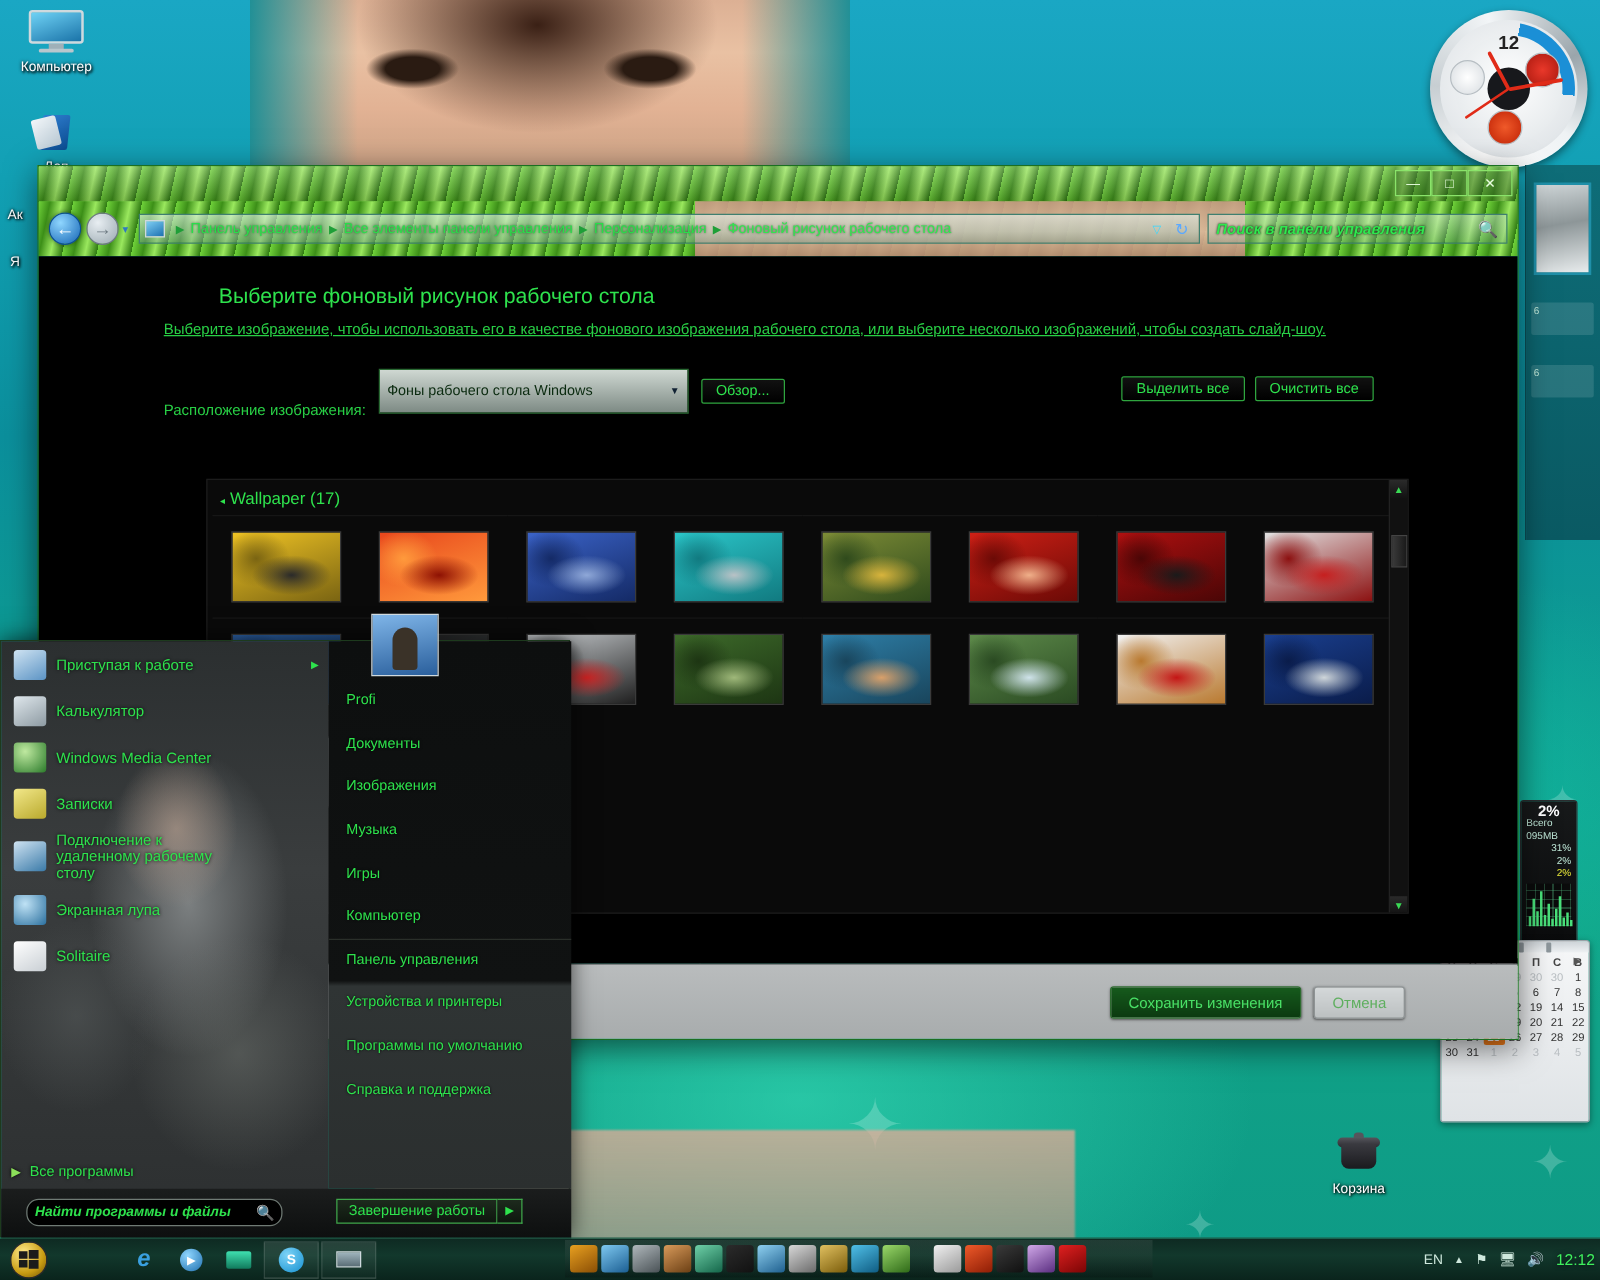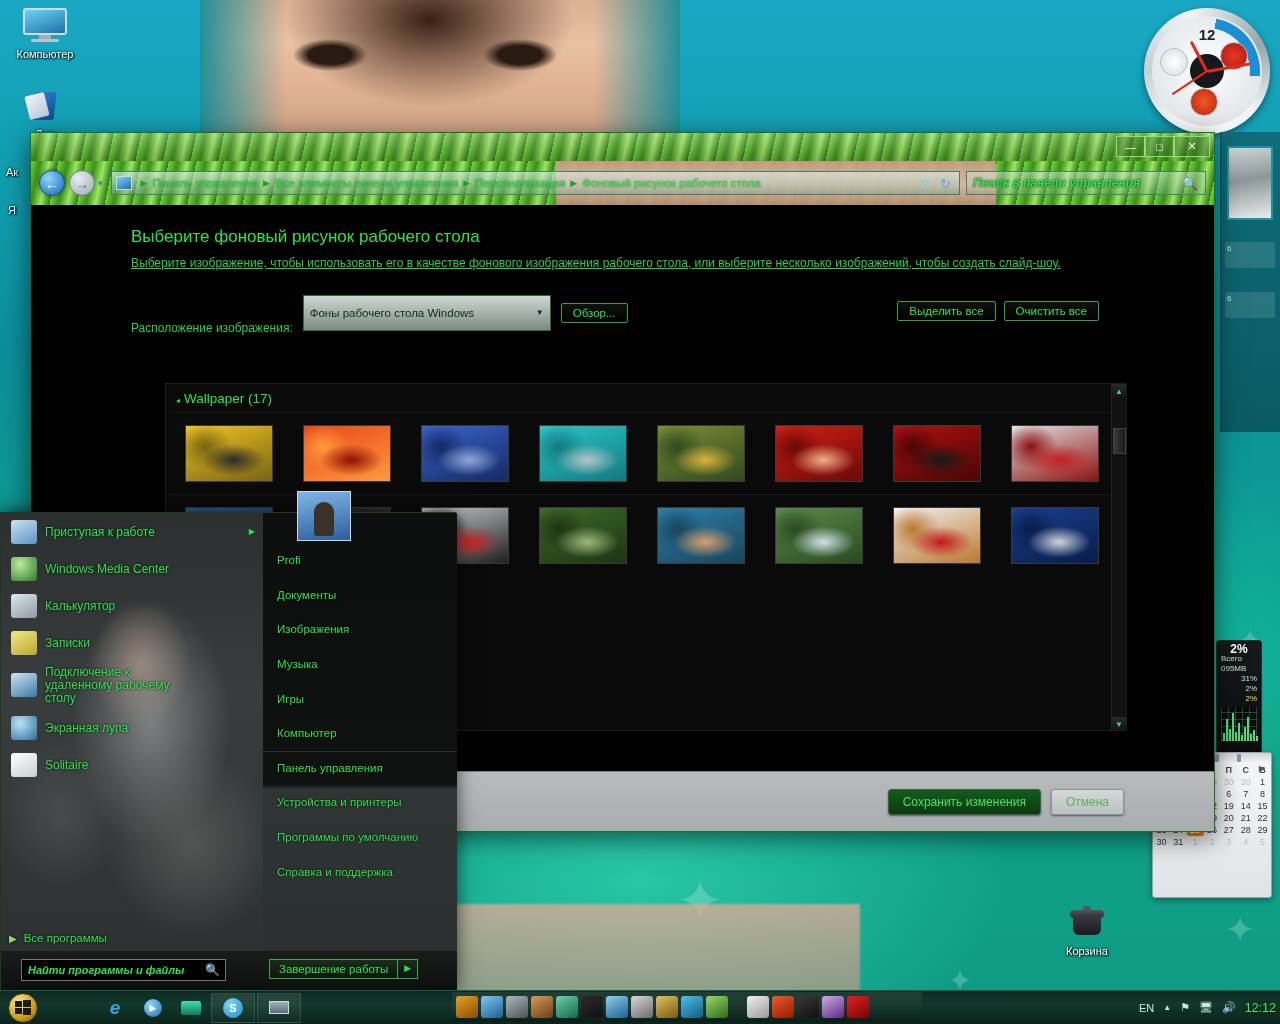--- a/index.html
+++ b/index.html
@@ -164,21 +164,21 @@
   #addr .refresh{position:absolute;right:8px;color:#5aa8ff;font-size:13px;}
   #search{width:240px;height:24px;margin-left:6px;border:1px solid #3f7f6f;
     background:linear-gradient(180deg,rgba(225,240,235,.45),rgba(120,160,150,.30));
     display:flex;align-items:center;padding:0 6px;position:relative;}
   #search .ph{color:#2fe84e;font-size:12px;font-style:italic;font-weight:bold;text-shadow:0 0 2px #000;}
   #search .mag{position:absolute;right:6px;color:#3f9bff;font-size:13px;}
 
   
   #wbody{height:566px;background:#000;position:relative;overflow:hidden;}
   #wbody .pad{padding:22px 0 0 100px;}
-  #h1{color:#2ee24d;font-size:17px;font-weight:normal;}
+  #h1{color:#2ee24d;font-size:17px;font-weight:normal;margin-left:44px;}
   #h2{color:#28cf45;font-size:12px;margin-top:9px;text-decoration:underline;}
   #locrow{display:flex;align-items:center;margin-top:20px;gap:10px;}
   #locrow .lbl{color:#28cf45;font-size:12px;margin-top:31px;}
   #combo{width:248px;height:36px;border:1px solid #2a6a33;background:linear-gradient(180deg,#cfd8d2,#7d8a84);
     display:flex;align-items:center;padding:0 6px;position:relative;}
   #combo .val{color:#0b2b10;font-size:11.5px;}
   #combo .cv{position:absolute;right:6px;color:#123;font-size:8px;}
   .gbtn{border:1px solid #2fa53f;background:linear-gradient(180deg,#111,#000);color:#2ee24d;
     font-size:11.5px;padding:3px 11px;border-radius:2px;}
   #topright-btns{position:absolute;right:115px;top:96px;display:flex;gap:8px;}
@@ -229,21 +229,21 @@
     background:linear-gradient(170deg,#7fb5e8,#2a5f9c);border:1px solid #cfd9de;}
   #sm-right .ravatar .head{position:absolute;left:16px;top:10px;width:20px;height:34px;border-radius:10px 10px 3px 3px;background:#3a3228;}
   .rit{display:flex;align-items:center;height:34.6px;padding-left:14px;color:#2ee24d;font-size:11.5px;text-shadow:0 0 2px #000;}
   .rit.sep{border-top:1px solid #2a2f2a;}
   #sm-bottom{position:absolute;left:0;top:438px;width:456px;height:40px;
     background:linear-gradient(180deg,#1b1d1d,#0d0f0f);}
   #allprogs{position:absolute;left:8px;top:-24px;width:215px;height:22px;display:flex;align-items:center;gap:7px;
     color:#2ee24d;font-size:11.5px;text-shadow:0 0 3px #000;}
   #allprogs .tri{color:#8ce05a;font-size:10px;}
   #sm-search{position:absolute;left:20px;top:8px;width:205px;height:22px;
-    background:#000;border:1px solid #6f7a74;border-radius:0;display:flex;align-items:center;padding:0 6px;position:absolute;}
+    background:#000;border:1px solid #6f7a74;border-radius:10px;display:flex;align-items:center;padding:0 6px;position:absolute;}
   #sm-search .ph{color:#2ee24d;font-size:11px;font-style:italic;font-weight:bold;}
   #sm-search .mag{position:absolute;right:5px;color:#3f9bff;font-size:12px;}
   #shutdown{position:absolute;left:268px;top:8px;display:flex;}
   #shutdown .main{border:1px solid #3fa64a;background:linear-gradient(180deg,#1d2a1d,#0e170e);color:#2ee24d;font-size:11.5px;padding:3px 9px;}
   #shutdown .more{border:1px solid #3fa64a;border-left:none;background:linear-gradient(180deg,#1d2a1d,#0e170e);color:#2ee24d;font-size:9px;padding:3px 6px;}
 
   
   #taskbar{position:absolute;left:0;bottom:0;width:1280px;height:34px;
     background:linear-gradient(180deg,#0e2a22 0%,#12382c 40%,#0a241c 100%);
     border-top:1px solid #1d5a46;display:flex;align-items:center;}
@@ -574,26 +574,26 @@
 <div id="startmenu">
   <div id="sm-left">
     <div class="art"></div>
     <div id="sm-left-items">
         <div class="smitem">
           <span class="ico" style="background: linear-gradient(150deg, rgb(207, 227, 242), rgb(91, 147, 196));"></span>
           <span class="t">Приступая к работе</span>
           <span class="arr">▶</span>
         </div>
         <div class="smitem">
+          <span class="ico" style="background: linear-gradient(150deg, rgb(223, 231, 236), rgb(141, 154, 162));"></span>
+          <span class="t">Калькулятор</span>
+        </div>
+        <div class="smitem">
           <span class="ico" style="background: radial-gradient(circle at 35% 30%, rgb(191, 233, 160), rgb(42, 122, 42));"></span>
           <span class="t">Windows Media Center</span>
-        </div>
-        <div class="smitem">
-          <span class="ico" style="background: linear-gradient(150deg, rgb(223, 231, 236), rgb(141, 154, 162));"></span>
-          <span class="t">Калькулятор</span>
         </div>
         <div class="smitem">
           <span class="ico" style="background: linear-gradient(150deg, rgb(242, 232, 138), rgb(185, 169, 44));"></span>
           <span class="t">Записки</span>
         </div>
         <div class="smitem" style="height: 48px;">
           <span class="ico" style="background: linear-gradient(150deg, rgb(207, 227, 242), rgb(58, 122, 168));"></span>
           <span class="t two" style="width: 140px;">Подключение к удаленному рабочему столу</span>
         </div>
         <div class="smitem">

